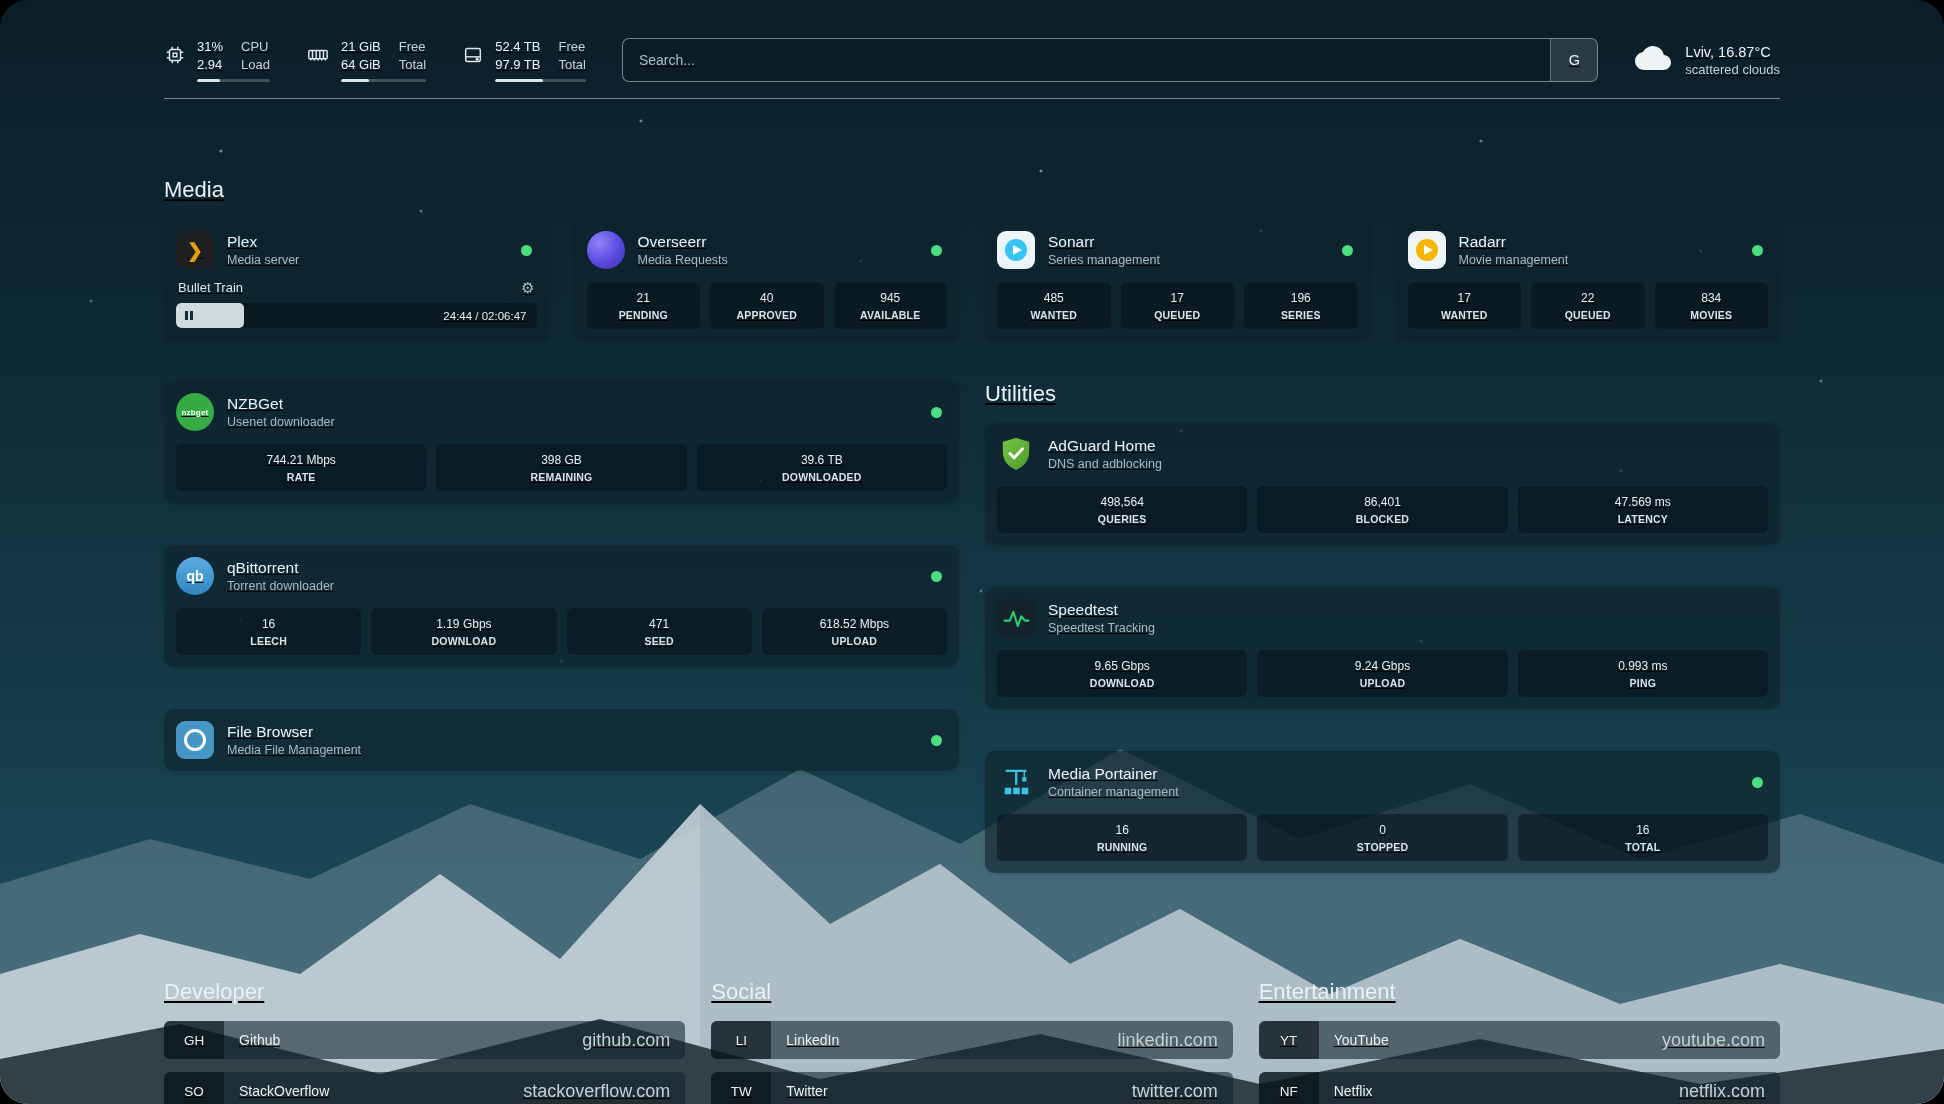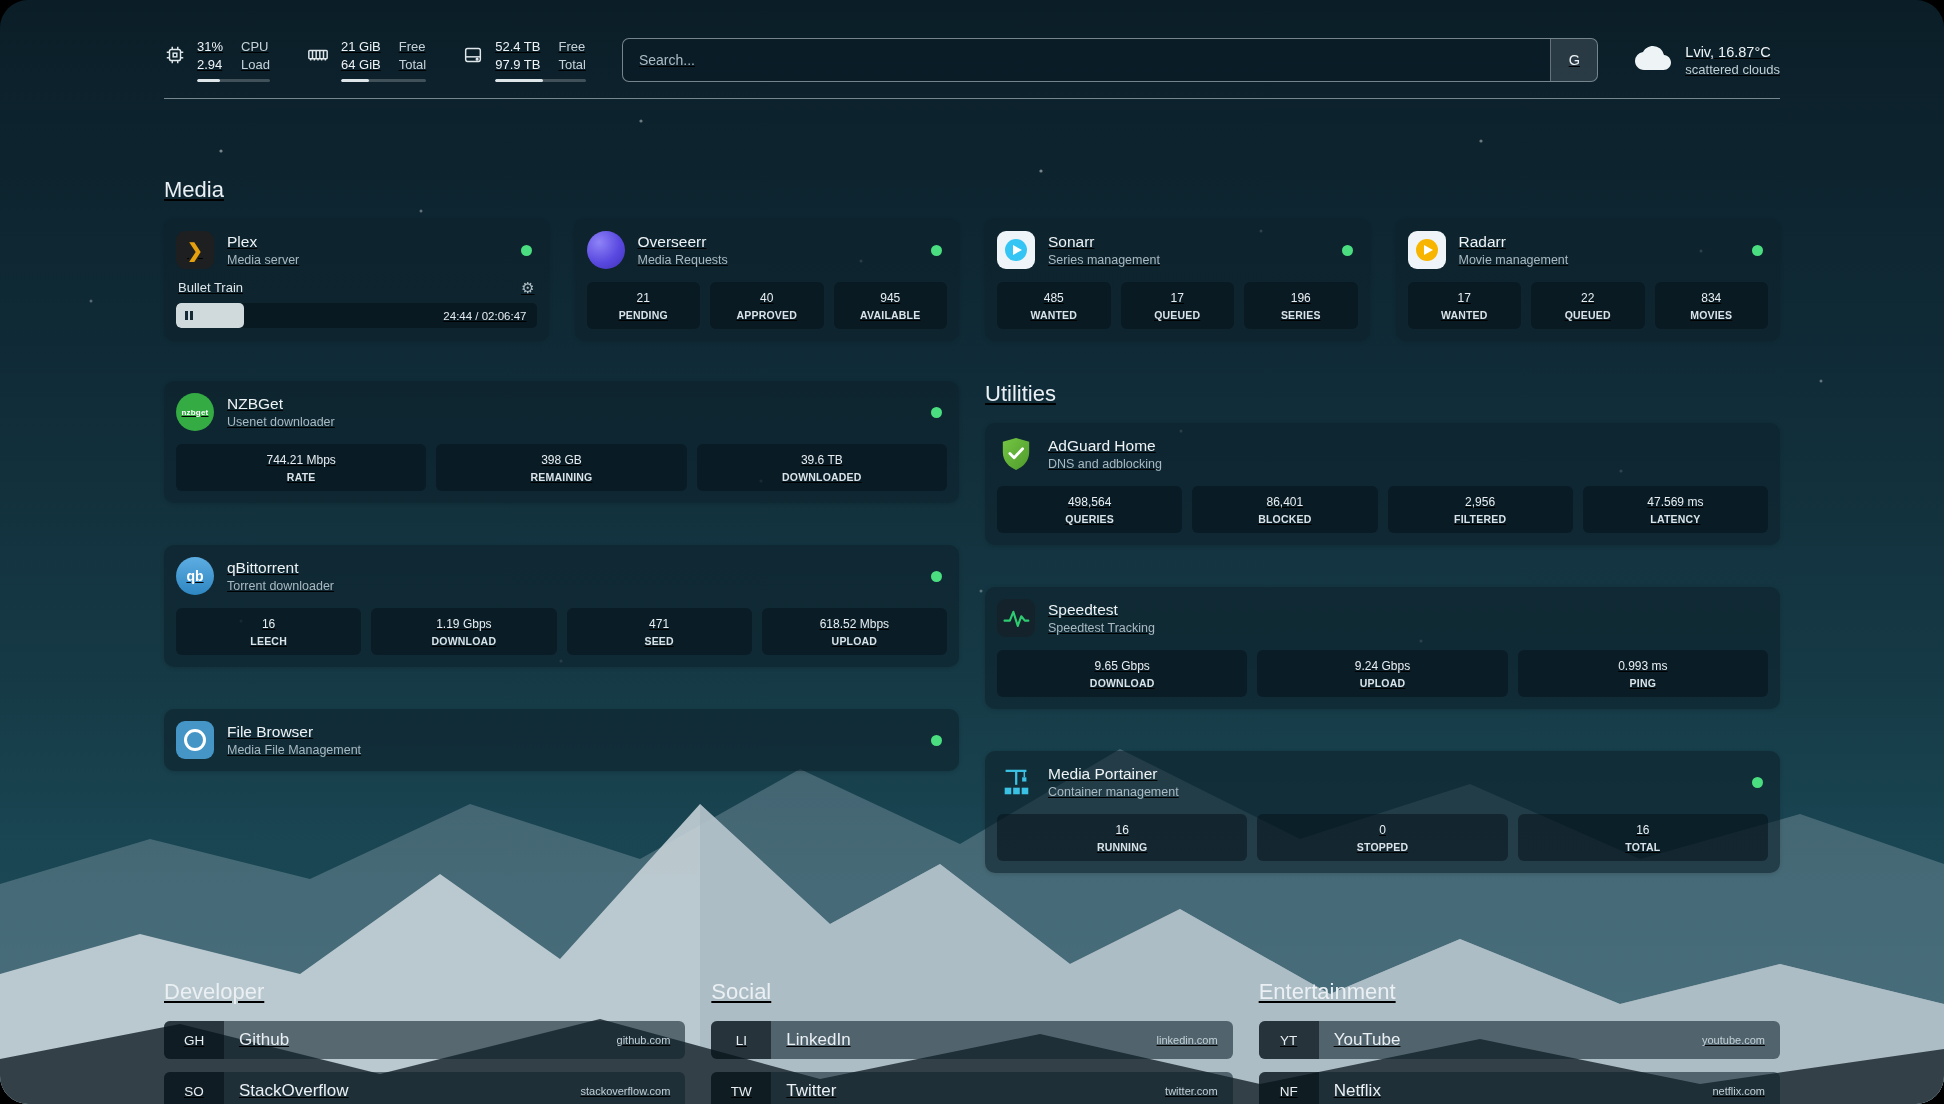--- a/index.html
+++ b/index.html
@@ -81,22 +81,22 @@
   .i-fb .ring{width:16px;height:16px;border:3.5px solid #fff;border-radius:50%;}
   .i-speed{background:#14232b;}
   .i-portainer{background:transparent;}
   .i-adguard{background:transparent;}
 
   
   .bm-grid{display:grid;grid-template-columns:1fr 1fr 1fr;gap:26px;}
   .bm-title{font-size:22px;color:#eaf0f3;font-weight:500;margin:0 0 16px;}
   .bm-row{display:flex;align-items:center;height:38px;background:rgba(15,34,44,.58);border-radius:6px;overflow:hidden;margin-bottom:13px;cursor:pointer;}
   .bm-abbr{width:60px;align-self:stretch;display:flex;align-items:center;justify-content:center;background:rgba(3,12,18,.55);color:#e8eef1;font-size:13.5px;flex:none;}
-  .bm-name{margin-left:15px;font-size:17px;color:#eaf0f3;}
-  .bm-url{margin-left:auto;margin-right:15px;font-size:11px;color:#c3d0d6;}
+  .bm-name{margin-left:15px;font-size:14px;color:#eaf0f3;}
+  .bm-url{margin-left:auto;margin-right:15px;font-size:18px;color:#c3d0d6;}
 </style>
 </head>
 <body>
 
 <div class="screen">
   <div class="stars"></div>
 
   <svg class="mountains" viewBox="0 0 1944 430" preserveAspectRatio="none">
     <polygon fill="#8ea4b0" opacity="0.38" points="0,210 150,165 310,205 470,130 640,185 800,95 960,170 1120,75 1300,165 1470,110 1640,185 1800,140 1944,190 1944,430 0,430"></polygon>
     <polygon fill="#cfd9de" opacity="0.85" points="0,300 140,260 300,300 440,200 560,285 700,130 830,250 940,190 1070,290 1180,235 1330,320 1460,265 1620,330 1780,290 1944,330 1944,430 0,430"></polygon>
@@ -415,24 +415,20 @@
           <div class="stats">
             <div class="stat">
                 <div class="stat-v">498,564</div>
                 <div class="stat-l">QUERIES</div>
               </div>
             <div class="stat">
                 <div class="stat-v">86,401</div>
                 <div class="stat-l">BLOCKED</div>
               </div>
             <div class="stat">
-                <div class="stat-v">2,956</div>
-                <div class="stat-l">FILTERED</div>
-              </div>
-            <div class="stat">
                 <div class="stat-v">47.569 ms</div>
                 <div class="stat-l">LATENCY</div>
               </div>
           </div>
         </div>
 
         <div class="card">
           <div class="card-head">
             <span class="svc-icon i-speed">
               <svg width="30" height="30" viewBox="0 0 34 34">

